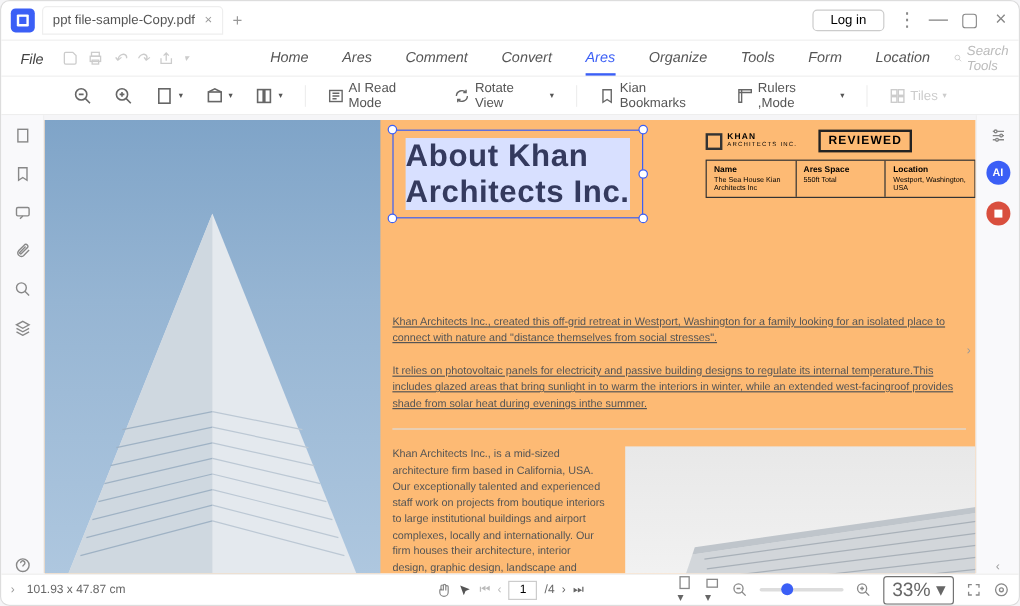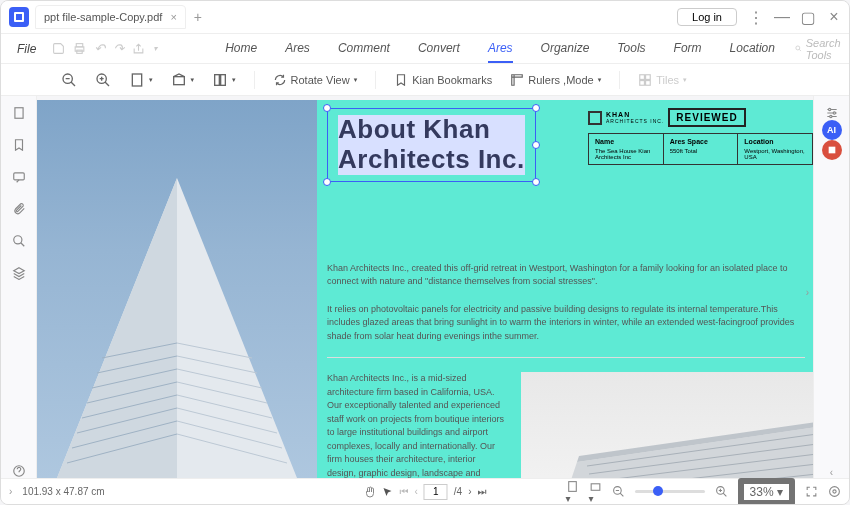--- a/index.html
+++ b/index.html
@@ -30,72 +30,72 @@
 
 .ribbon { height: 32px; background: #fff; display: flex; align-items: center; padding: 0 60px; gap: 18px; border-bottom: 1px solid #eee; }
 .ribbon-sep { width: 1px; height: 18px; background: #eee; }
 .ribbon-btn { display: flex; align-items: center; gap: 4px; font-size: 11px; color: #555; cursor: pointer; }
 
 
 .main { flex: 1; display: flex; min-height: 0; background: #f5f5f7; }
 .sidebar-left { width: 36px; background: #f9f9fb; border-right: 1px solid #eee; display: flex; flex-direction: column; align-items: center; padding-top: 10px; gap: 18px; }
 .sidebar-left .sb-btn { color: #888; cursor: pointer; }
 .sidebar-left .spacer { flex: 1; }
-.sidebar-right { width: 36px; background: #f9f9fb; border-left: 1px solid #eee; display: flex; flex-direction: column; align-items: center; padding-top: 10px; }
+.sidebar-right { width: 36px; background: #f9f9fb; border-left: 1px solid #eee; display: flex; flex-direction: column; align-items: center; padding-top: 10px; gap: 14px; }
 .sidebar-right .spacer { flex: 1; }
 .ai-badge { width: 20px; height: 20px; border-radius: 50%; background: #3b5ff6; color: #fff; font-size: 9px; font-weight: bold; display: flex; align-items: center; justify-content: center; }
 .ai-badge.red { background: #d94f3e; }
 
 .canvas { flex: 1; overflow: hidden; position: relative; background: #f5f5f7; padding: 4px 0 0 0; }
-.page { background: #5eead4; width: 100%; height: 100%; position: relative; overflow: hidden; }
+.page { background: #fdba74; width: 100%; height: 100%; position: relative; overflow: hidden; }
 
 
 .doc-img-left { position: absolute; left: 0; top: 0; width: 280px; height: 100%; background: linear-gradient(180deg, #7fa4c8 0%, #96b5d3 40%, #aec7df 100%); }
 .building-shape { position: absolute; left: 10px; bottom: 0; width: 260px; height: 300px; }
 
 .doc-content { position: absolute; left: 290px; top: 0; right: 0; padding: 8px 0 0 0; }
 
 .title-box { border: 1px solid #3b5ff6; padding: 6px 10px; display: inline-block; position: relative; }
 .title-box .handle { position: absolute; width: 8px; height: 8px; border: 1px solid #3b5ff6; background: #fff; border-radius: 50%; }
 .title-box .h-tl { top: -5px; left: -5px; }
 .title-box .h-tr { top: -5px; right: -5px; }
 .title-box .h-bl { bottom: -5px; left: -5px; }
 .title-box .h-br { bottom: -5px; right: -5px; }
 .title-box .h-mr { top: 50%; right: -5px; margin-top: -4px; }
 .title-text { font-size: 26px; font-weight: 800; color: #343a5e; letter-spacing: 0.5px; background: #d8e0ff; line-height: 1.15; }
 
 .top-right { position: absolute; right: 0; top: 8px; width: 225px; }
-.brand-row { display: flex; align-items: center; gap: 4px; margin-bottom: 6px; }
+.brand-row { display: flex; align-items: center; gap: 18px; margin-bottom: 6px; }
 .brand-logo { display: flex; align-items: center; gap: 4px; }
 .brand-icon { width: 14px; height: 14px; border: 2px solid #333; }
 .brand-text { font-size: 7px; font-weight: 800; letter-spacing: 1px; line-height: 1; }
 .brand-sub { font-size: 5px; letter-spacing: 1px; }
 .reviewed-box { border: 2px solid #222; padding: 2px 6px; font-size: 10px; font-weight: 900; letter-spacing: 1px; }
 .info-table { border: 1px solid #333; display: flex; font-size: 6px; }
 .info-cell { flex: 1; padding: 4px 6px; border-right: 1px solid #333; }
 .info-cell:last-child { border-right: none; }
 .info-head { font-weight: 700; margin-bottom: 3px; font-size: 7px; }
 
-.para { font-size: 9px; color: #555; line-height: 1.5; margin-top: 14px; padding-right: 8px; }
+.para { font-size: 9px; color: #555; line-height: 1.5; margin-top: 14px; padding-right: 8px; text-decoration: underline; }
 .para-hr { border: none; border-top: 1px solid #ddd; margin: 14px 8px 0 0; }
 
 .col-wrap { display: flex; margin-top: 14px; gap: 14px; }
 .col-text { flex: 0 0 180px; font-size: 9px; color: #555; line-height: 1.5; }
 .col-img { flex: 1; background: linear-gradient(180deg, #e8e8e8 0%, #f5f5f5 100%); min-height: 150px; position: relative; }
 
 .scroll-indicator { position:absolute; right:4px; top:50%; color:#999; font-size:10px; }
 
 
 .bottombar { height: 26px; background: #fff; border-top: 1px solid #eee; display: flex; align-items: center; padding: 0 8px; font-size: 10px; color: #666; gap: 10px; }
 .bottombar .center-controls { position: absolute; left: 50%; transform: translateX(-50%); display: flex; align-items: center; gap: 6px; }
 .page-input { width: 24px; height: 16px; border: 1px solid #ccc; text-align: center; font-size: 10px; }
 .bottombar .right-controls { margin-left: auto; display: flex; align-items: center; gap: 10px; }
 .zoom-slider { width: 70px; height: 3px; background: #ddd; border-radius: 2px; position: relative; }
 .zoom-knob { position: absolute; left: 18px; top: -4px; width: 10px; height: 10px; background: #3b5ff6; border-radius: 50%; }
-.zoom-pct { border: 6px solid #737373; padding: 1px 6px; border-radius: 3px; font-size: 12px; }
+.zoom-pct { border: 1px solid #737373; padding: 1px 6px; border-radius: 3px; font-size: 16px; }
 
 svg { display: block; }
 </style>
 </head>
 <body>
 
 <div class="titlebar">
   <div class="app-icon">
     <svg viewBox="0 0 12 12">
         <rect x="1" y="1" width="10" height="10" rx="1" fill="#fff"></rect>
@@ -195,20 +195,27 @@
       <span style="font-size:7px">▾</span>
     </span>
   <span class="ribbon-btn">
       <svg width="16" height="16" viewBox="0 0 24 24" fill="none" stroke="#666" stroke-width="2">
         <rect x="4" y="4" width="7" height="16"></rect>
         <rect x="13" y="4" width="7" height="16"></rect>
       </svg>
       <span style="font-size:7px">▾</span>
     </span>
   <div class="ribbon-sep"></div>
+  <span class="ribbon-btn">
+      <svg width="14" height="14" viewBox="0 0 24 24" fill="none" stroke="#666" stroke-width="2">
+        <rect x="3" y="4" width="18" height="16"></rect>
+        <path d="M7 8h10M7 12h10M7 16h6"></path>
+      </svg>
+      <span>AI Read Mode</span>
+    </span>
   <span class="ribbon-btn">
       <svg width="14" height="14" viewBox="0 0 24 24" fill="none" stroke="#666" stroke-width="2">
         <path d="M4 12a8 8 0 0114-5M20 12a8 8 0 01-14 5"></path>
         <path d="M18 3v4h-4M6 21v-4h4"></path>
       </svg>
       <span>Rotate View</span>
       <span style="font-size:7px">▾</span>
     </span>
   <div class="ribbon-sep"></div>
   <span class="ribbon-btn">

